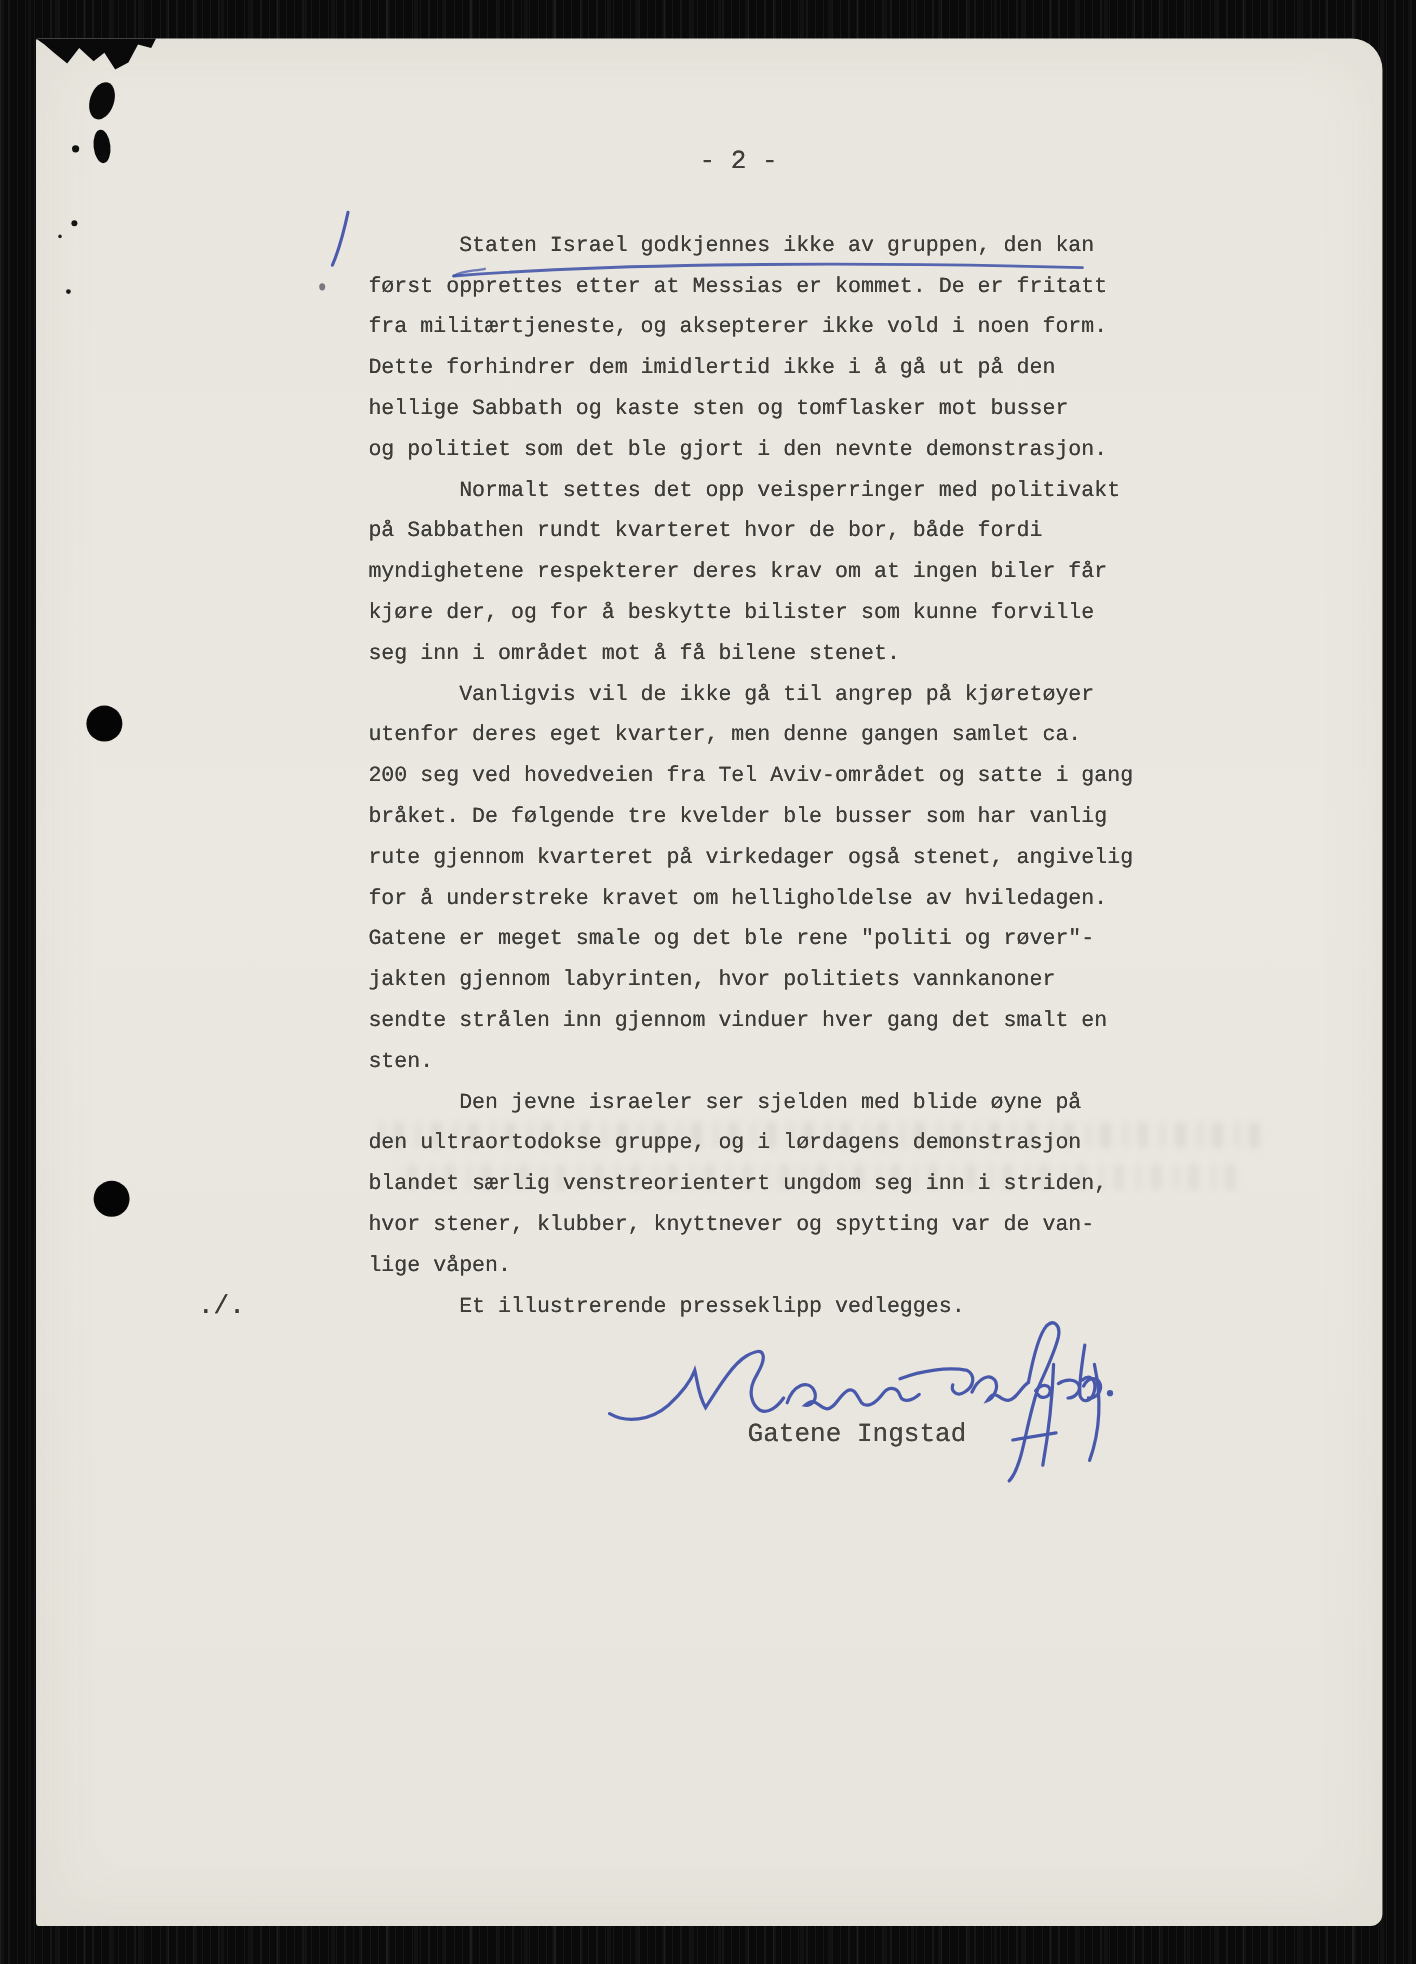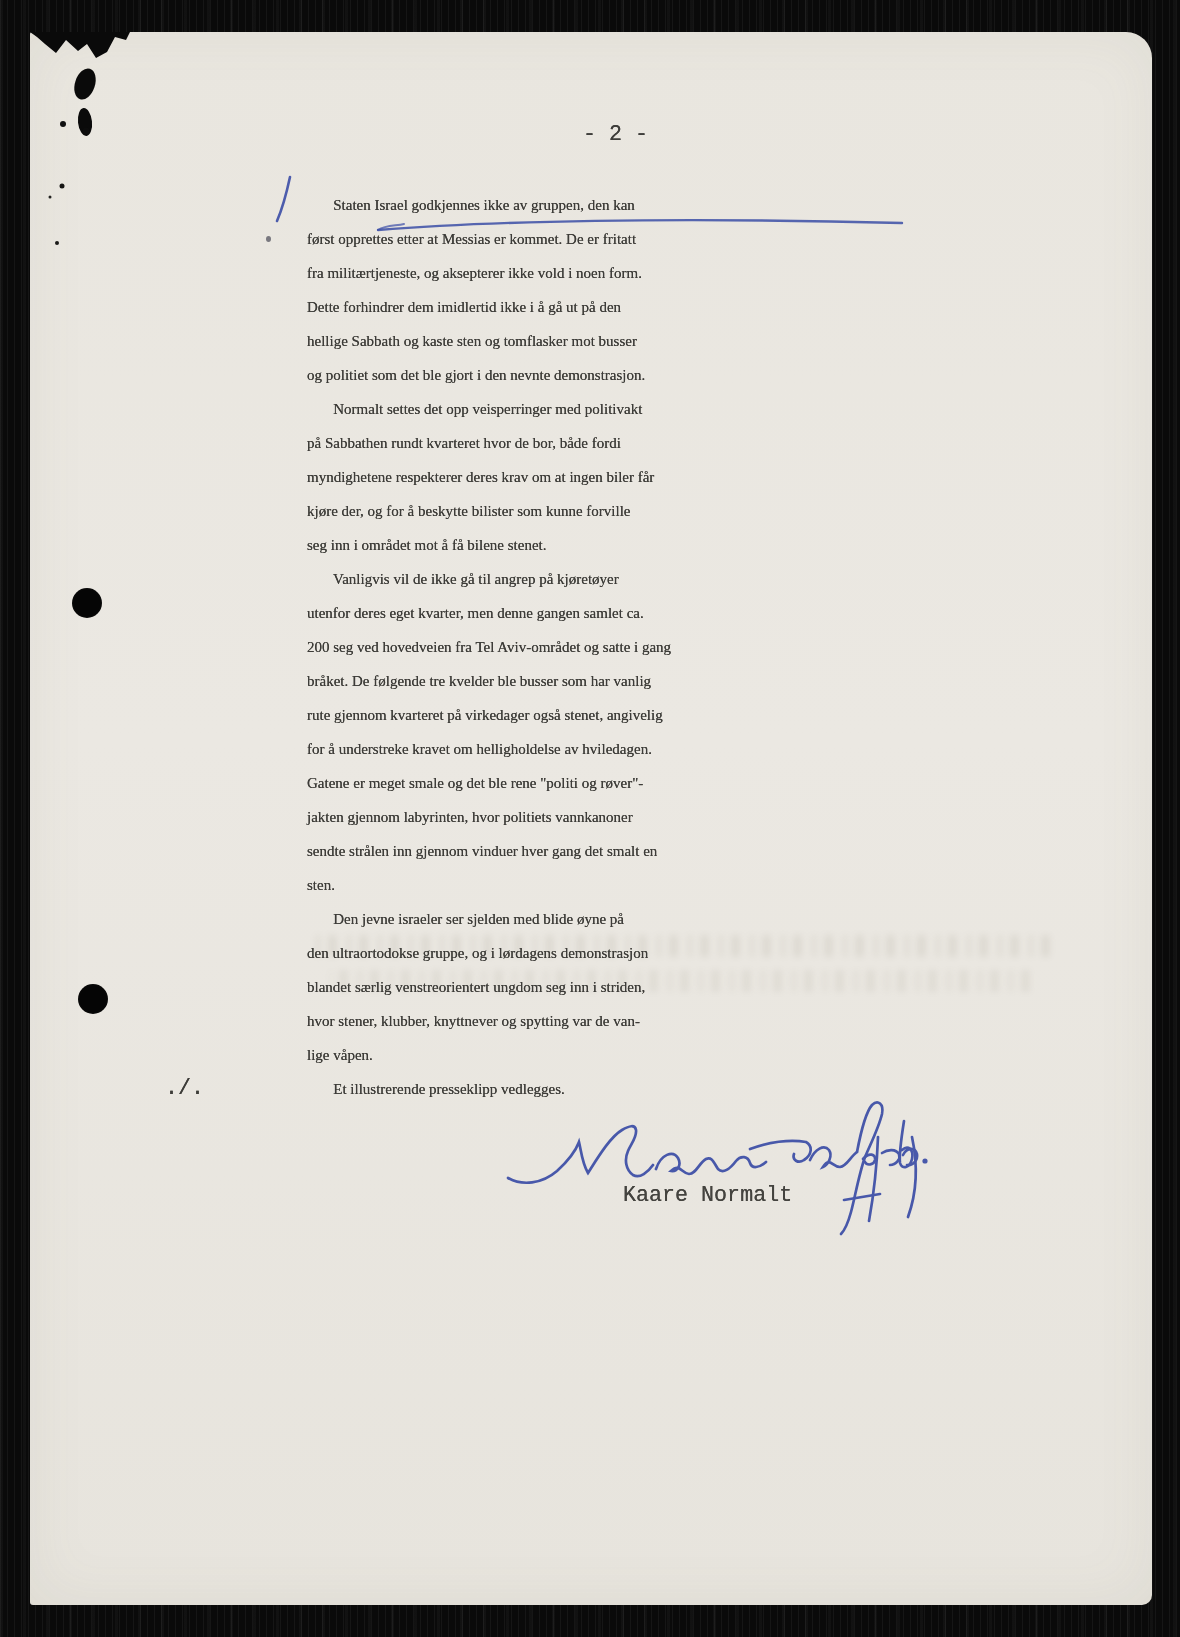--- a/index.html
+++ b/index.html
@@ -17,23 +17,22 @@
     border-radius:2px 26px 10px 3px;
     box-shadow:inset 0 0 60px rgba(120,110,90,0.08);
   }
   .page-number{
     position:absolute; left:553px; top:86px;
     font-size:21.7px; line-height:34px; color:#3f3e3b; white-space:pre;
     text-shadow:0 0 0.5px #3f3e3b;
   }
   .doc-lines{
     position:absolute; left:277px; top:156px;
-    font-size:15px; line-height:34px; color:#3d3c39; white-space:pre;
+    font-size:18px; line-height:34px; color:#3d3c39; white-space:pre;
     text-shadow:0 0 0.5px #47463f;
-    font-family:Liberation Serif, serif;
   }
   .margin-note{
     position:absolute; left:135px; top:1040px;
     font-size:21.7px; line-height:34px; color:#3d3c39; white-space:pre;
     text-shadow:0 0 0.5px #47463f;
   }
   .typed-name{
     position:absolute; left:593px; top:1147px;
     font-size:21.7px; line-height:34px; color:#44433f; white-space:pre;
     text-shadow:0 0 0.5px #4a4942;
@@ -101,15 +100,15 @@
       <path d="M378,40 C377,68 374,96 369,124"></path>
       <path d="M363,62 C369,55 376,57 375,63 C374,68 367,69 365,65"></path>
       <path d="M382,56 C388,52 396,52 399,57 C401,62 396,68 390,68"></path>
       <path d="M403,58 C407,50 415,50 417,57 C418,63 413,69 407,68"></path>
       <path d="M404,24 C401,43 399,58 400,66 C402,73 410,71 412,62 C414,52 408,48 402,53"></path>
       <path d="M412,40 C418,68 417,95 408,120"></path>
       <circle cx="425" cy="64" r="2.6" fill="#3b4da6" stroke="none"></circle>
     </g>
   </svg>
 
-  <div class="typed-name">Kaare Normalt</div>
+  <div class="typed-name">Gatene Ingstad</div>
 
 </div>
 
 </body></html>

